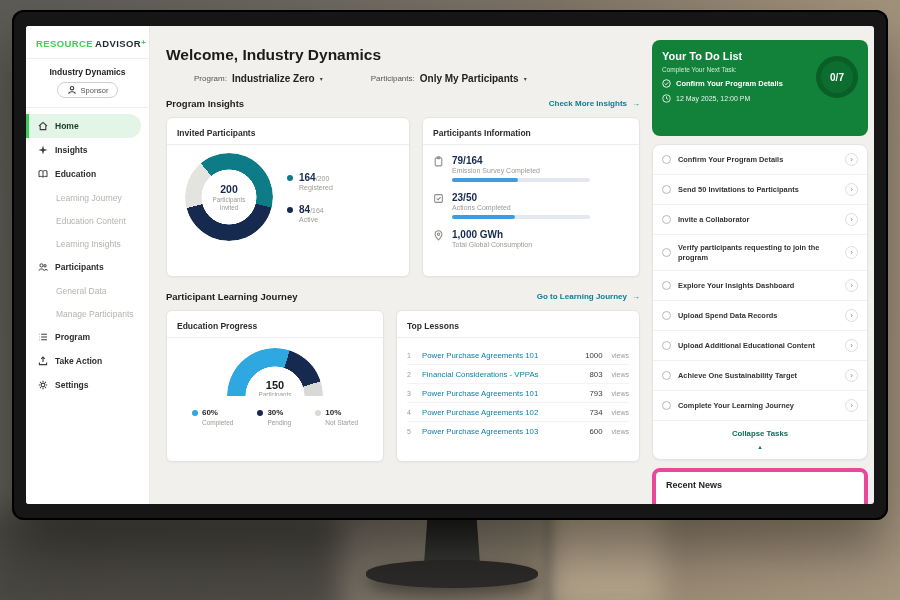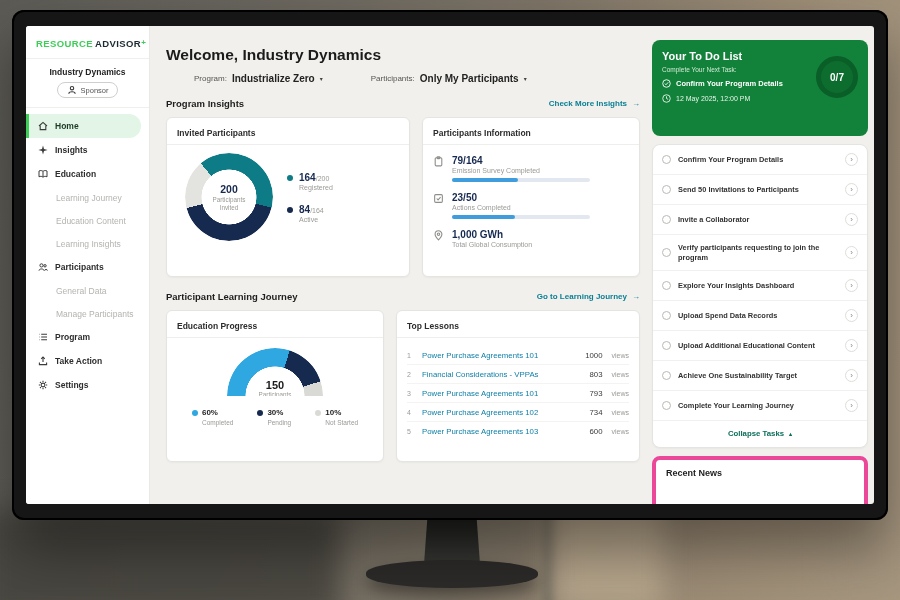--- a/index.html
+++ b/index.html
@@ -126,21 +126,21 @@
 
   .tasks-card { margin-top:8px; background:#fff; border:1px solid #e4e4e0; border-radius:8px;
     box-shadow:0 1px 2px rgba(0,0,0,.04); }
   .task { display:flex; align-items:center; gap:7px; padding:8px 9px; min-height:28px;
     border-bottom:1px solid #f0f0ee; cursor:pointer; }
   .task-circle { width:9px; height:9px; border:1.2px solid #b9b9b5; border-radius:50%; flex:none; }
   .task-label { flex:1; font-size:7.4px; font-weight:bold; color:#333; line-height:1.3; }
   .task-chev { width:13px; height:13px; border:1px solid #ddddd9; border-radius:50%; flex:none;
     display:flex; align-items:center; justify-content:center; font-size:8px; color:#888; }
   .collapse { display:flex; justify-content:center; align-items:center; gap:5px; padding:8px 0 9px;
-    font-size:7.8px; font-weight:bold; color:#0b6e5a; cursor:pointer; }
+    font-size:7.8px; font-weight:bold; color:#0b6e5a; cursor:pointer;flex-direction:column; }
   .upc { font-size:6px; }
 
   .news-card { margin-top:8px; background:#fff; border:4px solid #ec4899; border-radius:8px 8px 0 0;
     padding:8px 10px; height:60px; }
   .news-title { font-size:9px; font-weight:bold; color:#1e1e1e; }
 </style>
 </head>
 <body>
 
 <div class="bg-blob b1"></div>

